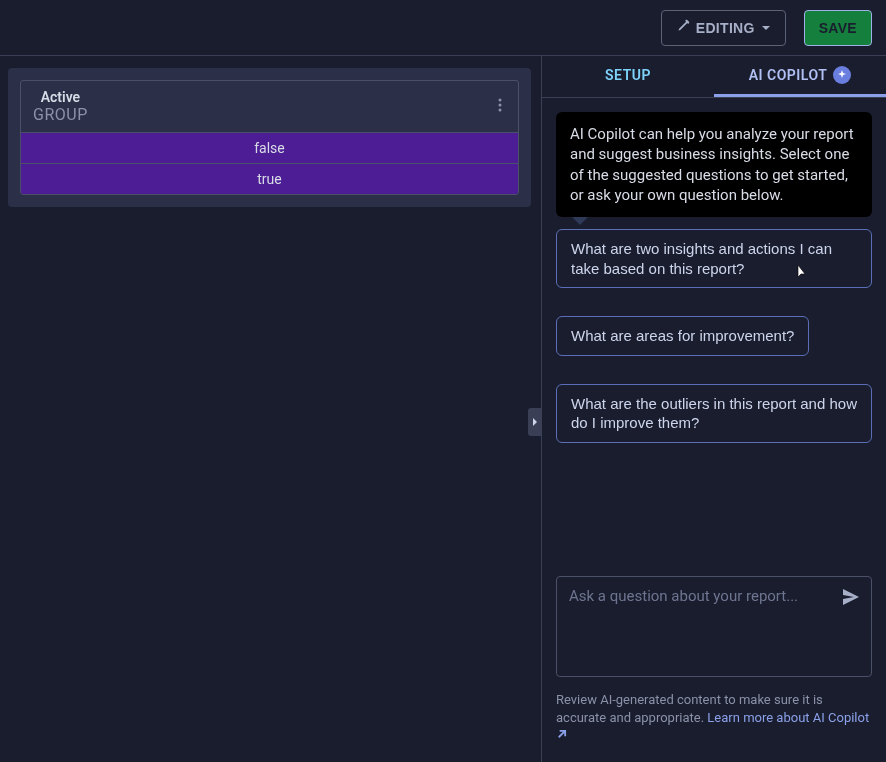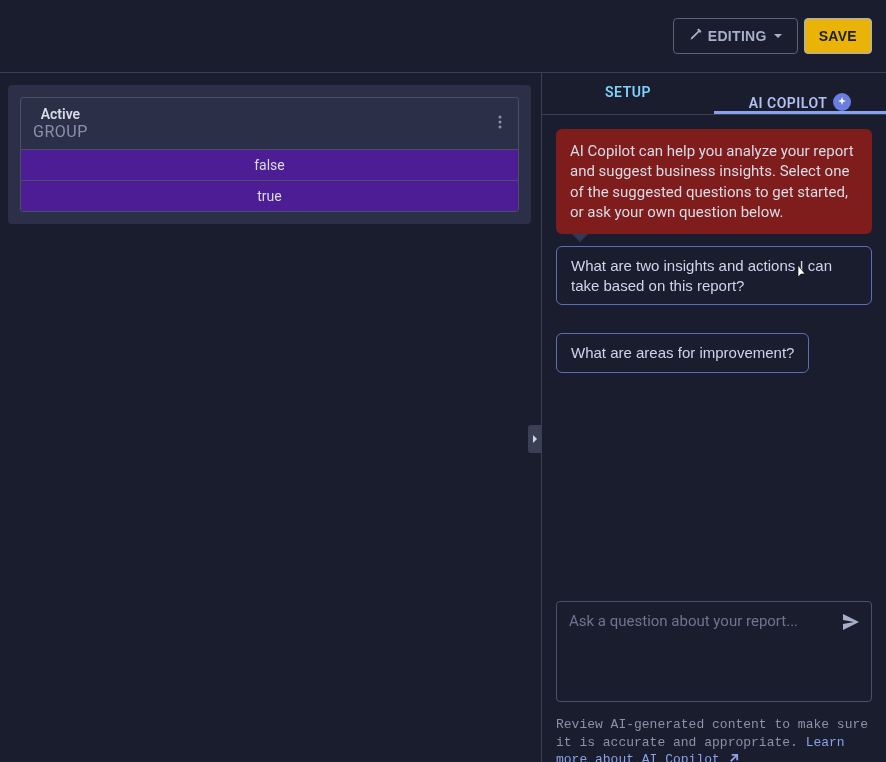--- a/index.html
+++ b/index.html
@@ -6,45 +6,45 @@
   html, body { width: 886px; height: 762px; overflow: hidden; }
   body {
     background: #1a1d2e;
     color: #d8dce6;
     font-family: -apple-system, BlinkMacSystemFont, "Segoe UI", Roboto, "Helvetica Neue", Arial, sans-serif;
     font-size: 14px;
   }
 
   
   .topbar {
-    height: 73px;
+    height: 56px;
     display: flex;
     justify-content: flex-end;
     align-items: center;
     padding: 0 14px;
-    gap: 6px;
+    gap: 18px;
     border-bottom: 1px solid #3a3f55;
   }
   .btn {
     display: inline-flex;
     align-items: center;
     gap: 6px;
     height: 36px;
     padding: 0 14px;
     border: 1px solid #5a6278;
     background: transparent;
     color: #a7b0c8;
     font-weight: 600;
     font-size: 14px;
     letter-spacing: 0.3px;
     border-radius: 4px;
     cursor: pointer;
   }
   .btn-primary {
-    background: #eab308;
+    background: #15803d;
     color: #1a1d2e;
     border-color: #9fb1e8;
   }
   .chev-down {
     width: 10px; height: 10px;
     display: inline-block;
   }
   .pencil-icon {
     width: 14px; height: 14px;
   }
@@ -130,42 +130,41 @@
     gap: 6px;
     color: #7dd3fc;
     font-weight: 600;
     letter-spacing: 0.5px;
     cursor: pointer;
     border-bottom: 3px solid transparent;
   }
   .tab.active {
     color: #b1c1f4;
     border-bottom-color: #8aa0e8;
-    align-items: flex-end;
   }
   .sparkle-badge {
     width: 18px; height: 18px;
     background: #6a7ee0;
     border-radius: 50%;
     display: inline-flex;
     align-items: center;
     justify-content: center;
   }
 
   
   .chat {
     flex: 1;
     padding: 14px 14px 8px 14px;
     display: flex;
     flex-direction: column;
     gap: 12px;
     overflow: hidden;
   }
   .intro-bubble {
-    background: #7f1d1d;
+    background: #000000;
     border-radius: 6px;
     padding: 12px 14px;
     color: #d8dce6;
     font-size: 15px;
     line-height: 1.35;
     position: relative;
   }
   .intro-bubble::after {
     content: "";
     position: absolute;
@@ -216,25 +215,24 @@
   .chat-input textarea::placeholder { color: #6e7590; }
   .send-icon {
     position: absolute;
     top: 12px;
     right: 12px;
     color: #a7b0c8;
     cursor: pointer;
   }
 
   .disclaimer {
-    padding: 6px 14px 10px 14px;
+    padding: 6px 14px 18px 14px;
     color: #8a91a8;
     font-size: 13px;
     line-height: 1.35;
-    font-family: Liberation Mono, monospace;
   }
   .disclaimer a {
     color: #8aa0e8;
     text-decoration: none;
   }
   .ext-link-icon { width: 11px; height: 11px; display: inline-block; vertical-align: -1px; }
 
   .cursor-img {
     position: absolute;
     left: 794px;
@@ -312,20 +310,21 @@
         </span>
       </div>
     </div>
 
     <div class="chat">
       <div class="intro-bubble">AI Copilot can help you analyze your report and suggest business insights. Select one of the suggested questions to get started, or ask your own question below.</div>
 
       <div class="suggestions">
         <button class="suggestion-btn">What are two insights and actions I can take based on this report?</button>
         <button class="suggestion-btn">What are areas for improvement?</button>
+        <button class="suggestion-btn">What are the outliers in this report and how do I improve them?</button>
       </div>
 
       <div class="spacer"></div>
     </div>
 
     <div class="chat-input-wrap">
       <div class="chat-input">
         <textarea placeholder="Ask a question about your report..." style=""></textarea>
         <span class="send-icon">
           <svg width="16" height="16" viewBox="0 0 16 16" fill="currentColor">

